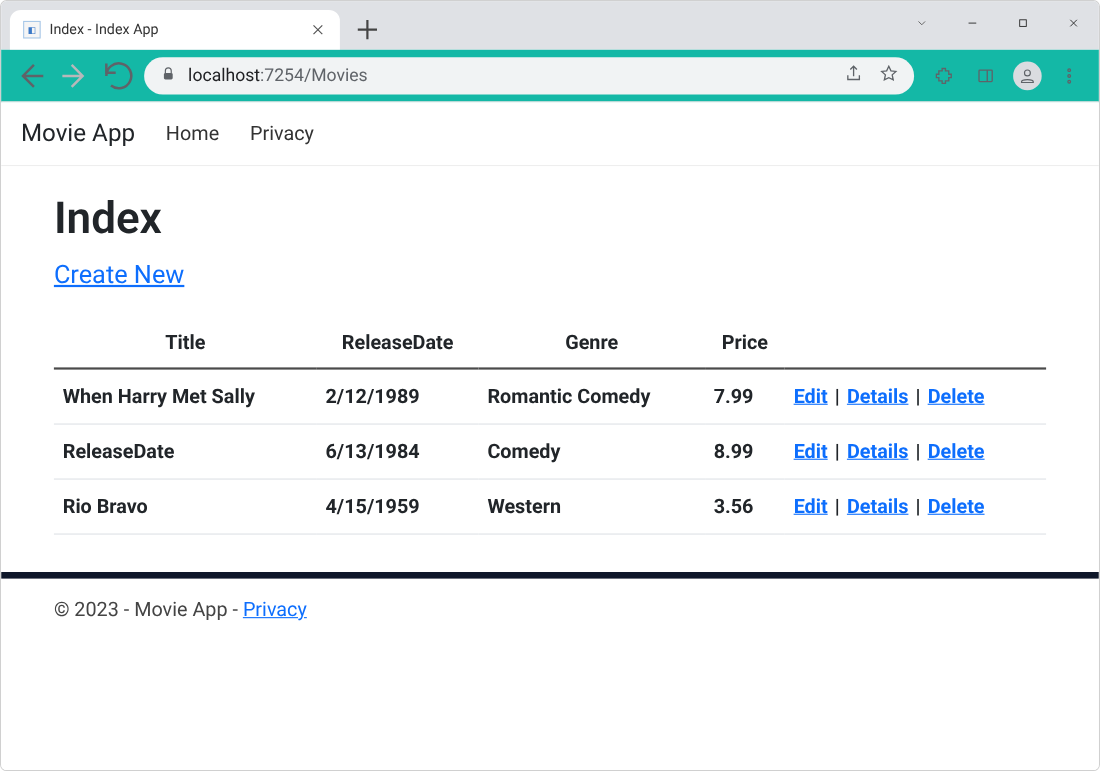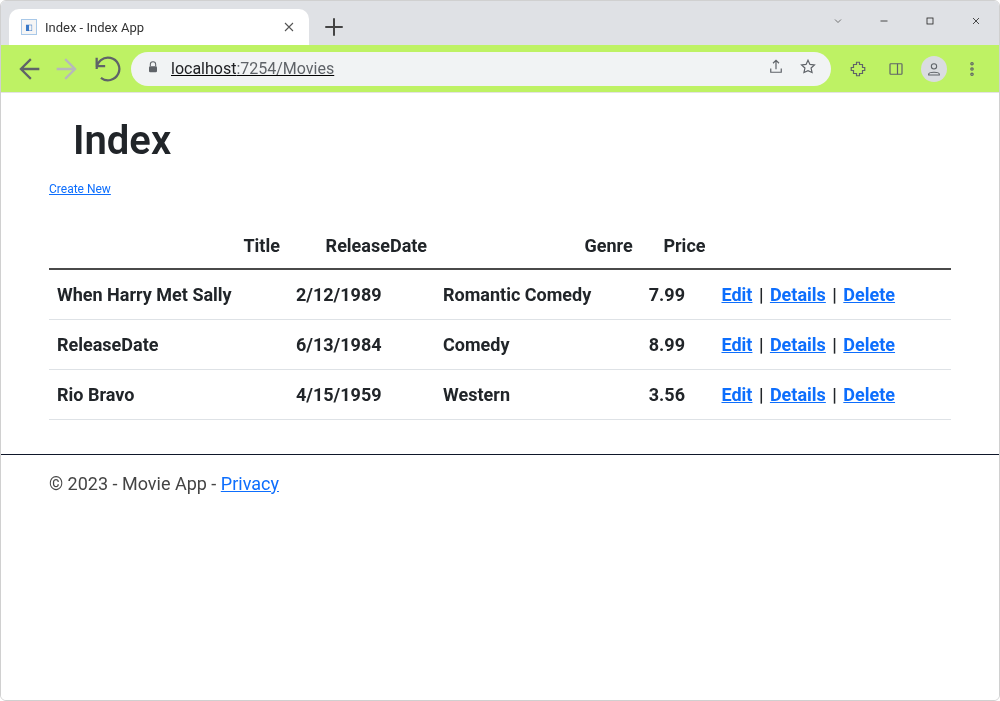--- a/index.html
+++ b/index.html
@@ -72,27 +72,26 @@
   .newtab {
     width: 30px; height: 30px;
     display: flex; align-items: center; justify-content: center;
     color: #444;
     margin-left: 10px;
     margin-bottom: 3px;
   }
 
   .toolbar {
     height: 48px;
-    background: #bef264;
+    background: #14b8a6;
     border-bottom: 1px solid #e3e3e3;
     display: flex;
     align-items: center;
     padding: 0 10px;
     gap: 6px;
-    text-decoration: underline;
   }
   .nav-ico {
     width: 34px; height: 34px;
     display: flex; align-items: center; justify-content: center;
     color: #5f6368;
     border-radius: 50%;
   }
   .nav-ico.disabled { color: #b7b8ba; }
   .omnibox {
     flex: 1;
@@ -126,47 +125,47 @@
     gap: 28px;
     padding: 16px 18px 16px 18px;
     font-size: 20px;
     color: #212529;
     border-bottom: 1px solid #eee;
   }
   .brand { font-size: 22px; font-weight: 400; color: #212529;}
   .nav-link { font-size: 18px; color: #333; cursor: pointer; }
 
   .container { padding: 24px 48px 10px 48px; }
-  h1.page-title { font-size: 40px; font-weight: 600; margin-bottom: 14px; color:#212529;margin-left:24px;}
-  .create-link { color: #0d6efd; text-decoration: underline; font-size: 12px; }
+  h1.page-title { font-size: 40px; font-weight: 600; margin-bottom: 14px; color:#212529;}
+  .create-link { color: #0d6efd; text-decoration: underline; font-size: 23px; }
 
   table.movies {
     width: 100%;
     border-collapse: collapse;
     margin-top: 28px;
     font-size: 18px;
     color: #212529;
   }
   table.movies th {
-    text-align: right;
+    text-align: center;
     font-weight: 700;
     padding: 10px 8px 12px 8px;
     border-bottom: 2px solid #4a4a4a;
   }
   table.movies td {
     padding: 14px 8px;
     border-bottom: 1px solid #dee2e6;
     font-weight: bold;
   }
   td.actions { white-space: nowrap; margin-left: 27px; }
   td.actions a { color: #0d6efd; text-decoration: underline; }
   td.actions .sep { color: #212529; margin: 0 2px; }
 
   footer.site-footer {
-    border-top: 1px solid #0f172a;
+    border-top: 6px solid #0f172a;
     padding: 18px 48px;
     font-size: 18px;
     color: #444;
     margin-top: 24px;
   }
   footer.site-footer a { color: #0d6efd; text-decoration: underline; }
 
   svg { stroke: currentColor; fill: none; stroke-width: 1.6; }
 </style>
 </head>
@@ -276,20 +275,25 @@
           <circle cx="12" cy="5" r="1.6"></circle>
           <circle cx="12" cy="12" r="1.6"></circle>
           <circle cx="12" cy="19" r="1.6"></circle>
         </svg>
     </div>
   </div>
 </div>
 
 <div class="page">
 
+  <div class="site-nav">
+    <span class="brand">Movie App</span>
+    <span class="nav-link">Home</span>
+    <span class="nav-link">Privacy</span>
+  </div>
 
   <div class="container">
     <h1 class="page-title">Index</h1>
     <a href="#" class="create-link">Create New</a>
 
     <table class="movies">
       <thead>
         <tr>
           <th>Title</th>
           <th>ReleaseDate</th>

